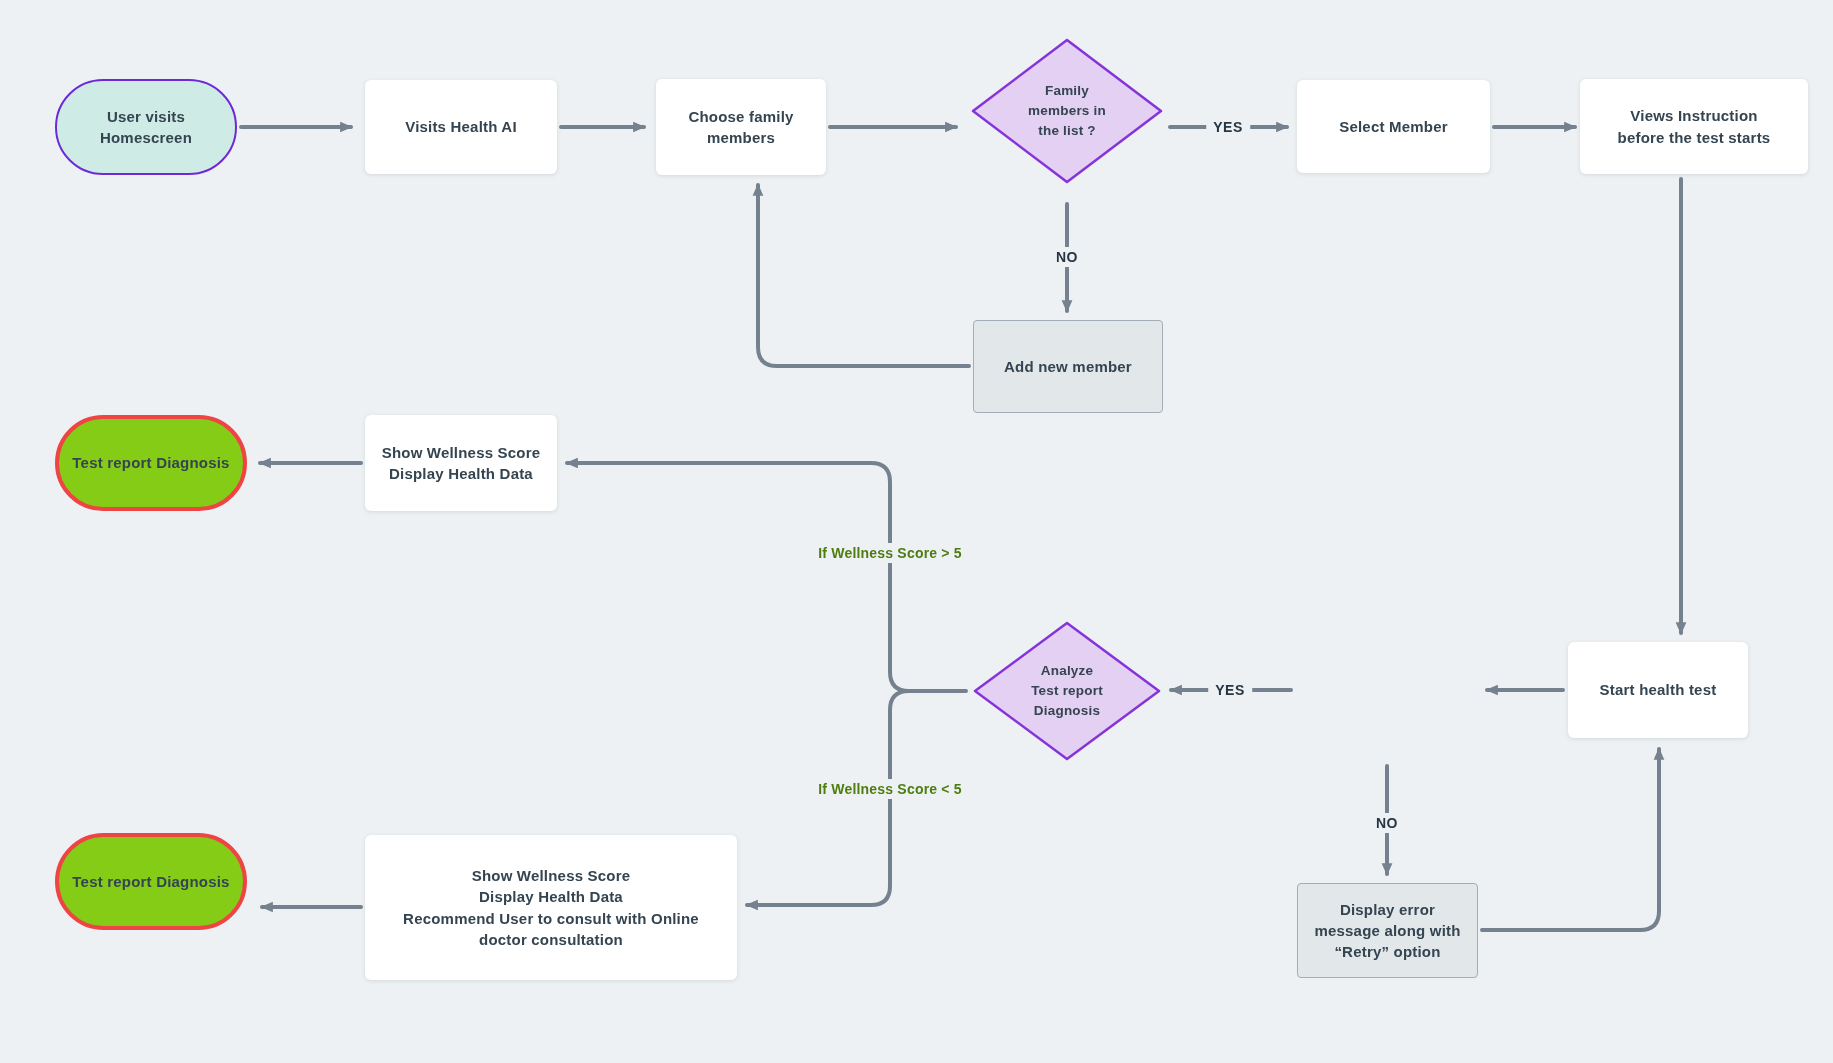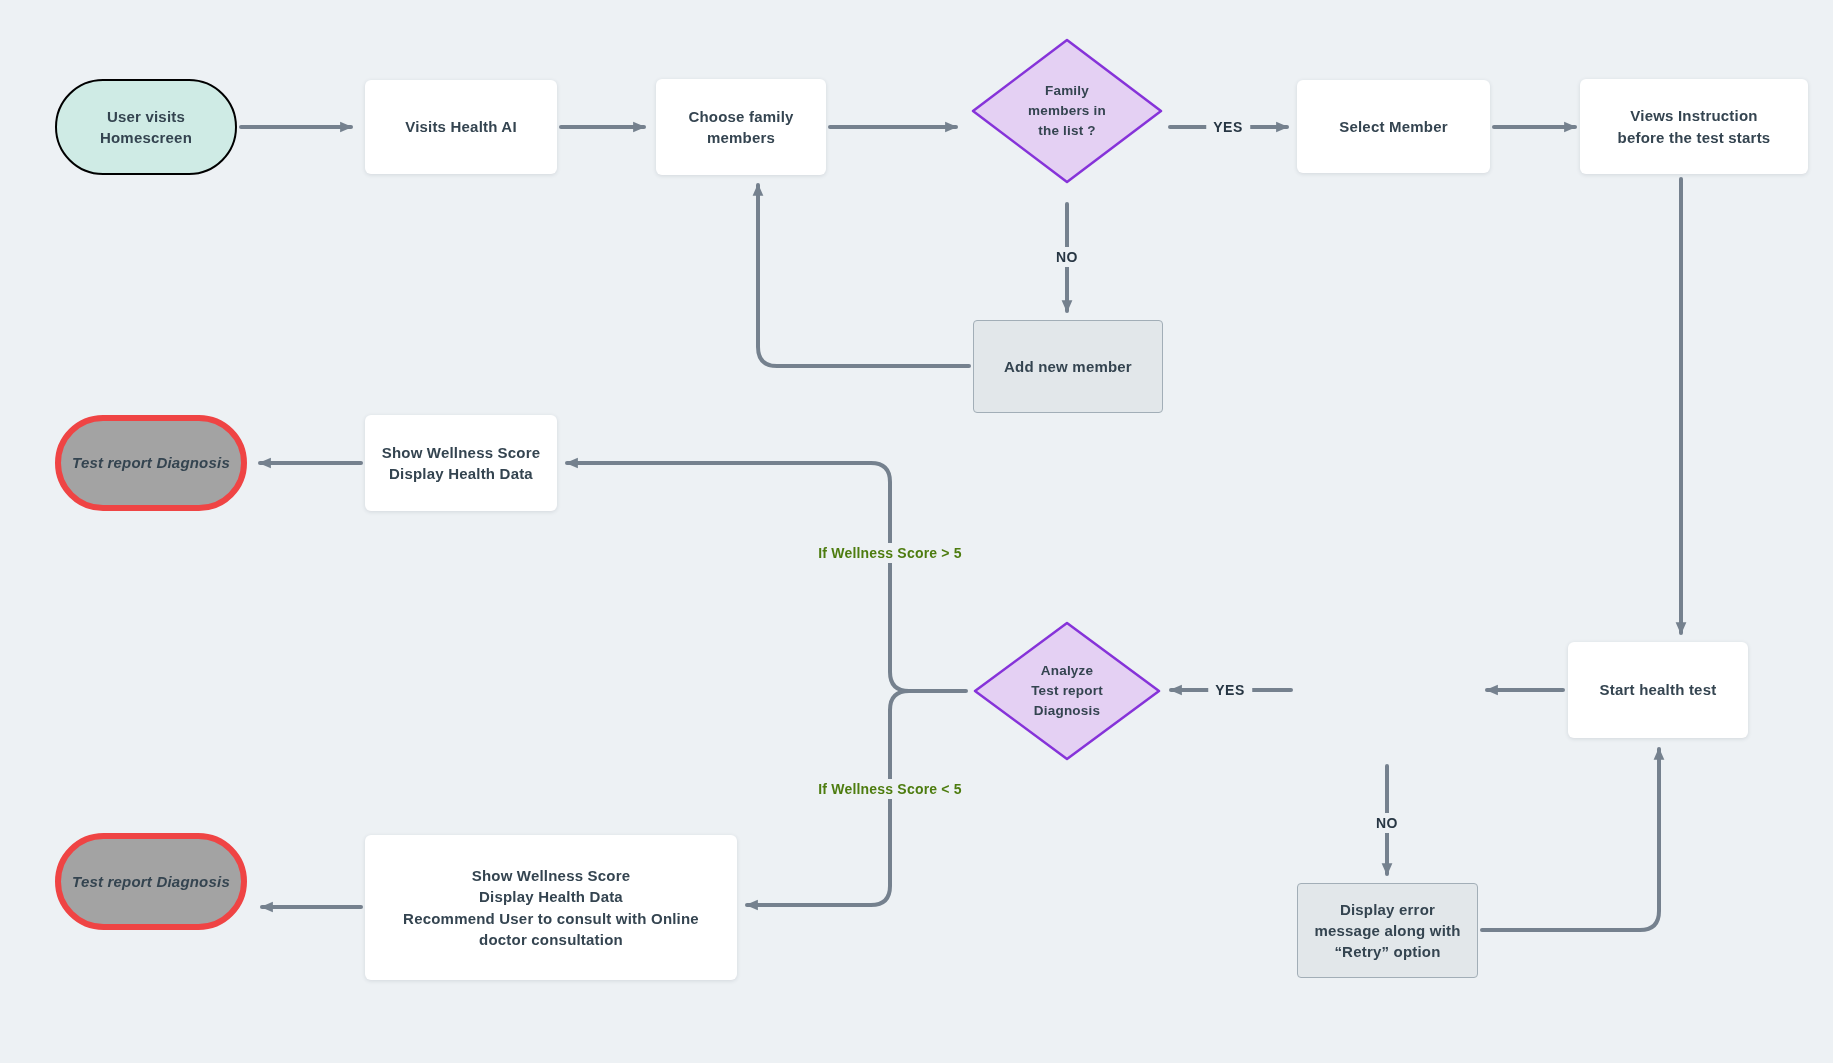--- a/index.html
+++ b/index.html
@@ -7,22 +7,22 @@
     position:relative;width:1833px;height:1063px;background:#EDF1F4;overflow:hidden;
     font-family:"Liberation Sans", sans-serif;color:#344450;
   }
   #wires{position:absolute;left:0;top:0;z-index:1;}
   .node{position:absolute;z-index:2;display:flex;align-items:center;justify-content:center;
         text-align:center;box-sizing:border-box;}
   .label{white-space:pre-line;font-size:15px;font-weight:600;line-height:1.42;
          color:#344450;letter-spacing:.2px;}
   .process{background:#FFFFFF;border-radius:6px;box-shadow:0 1px 4px rgba(25,40,60,.12);}
   .terminal{border-radius:60px;}
-  .terminal.teal{background:#CFEBE5;border:2px solid #000000;}
-  .terminal.pink{background:#a3a3a3;border:6px solid #ef4444;font-style:italic;}
+  .terminal.teal{background:#CFEBE5;border:2px solid #6d28d9;}
+  .terminal.pink{background:#84cc16;border:4px solid #ef4444;}
   .gray{background:#E2E7EA;border:1.5px solid #A2AEB7;border-radius:4px;}
   .decision{background:transparent;}
   .decision svg{position:absolute;left:0;top:0;width:100%;height:100%;}
   .decision .label{position:relative;font-size:13.5px;line-height:1.5;}
   .dshape{fill:#E4D0F3;stroke:#8633D9;stroke-width:2.5;stroke-linejoin:round;}
   .edge-label{position:absolute;z-index:3;transform:translate(-50%,-50%);
       background:#EDF1F4;color:#273643;text-align:left;white-space:nowrap;}
   .yn{font-size:14px;font-weight:bold;padding:2px 7px;letter-spacing:.5px;}
   .cond{font-size:14px;font-weight:600;padding:2px 9px;letter-spacing:.2px;color:#4d7c0f;}
   .small-label{font-size:14.5px;}

